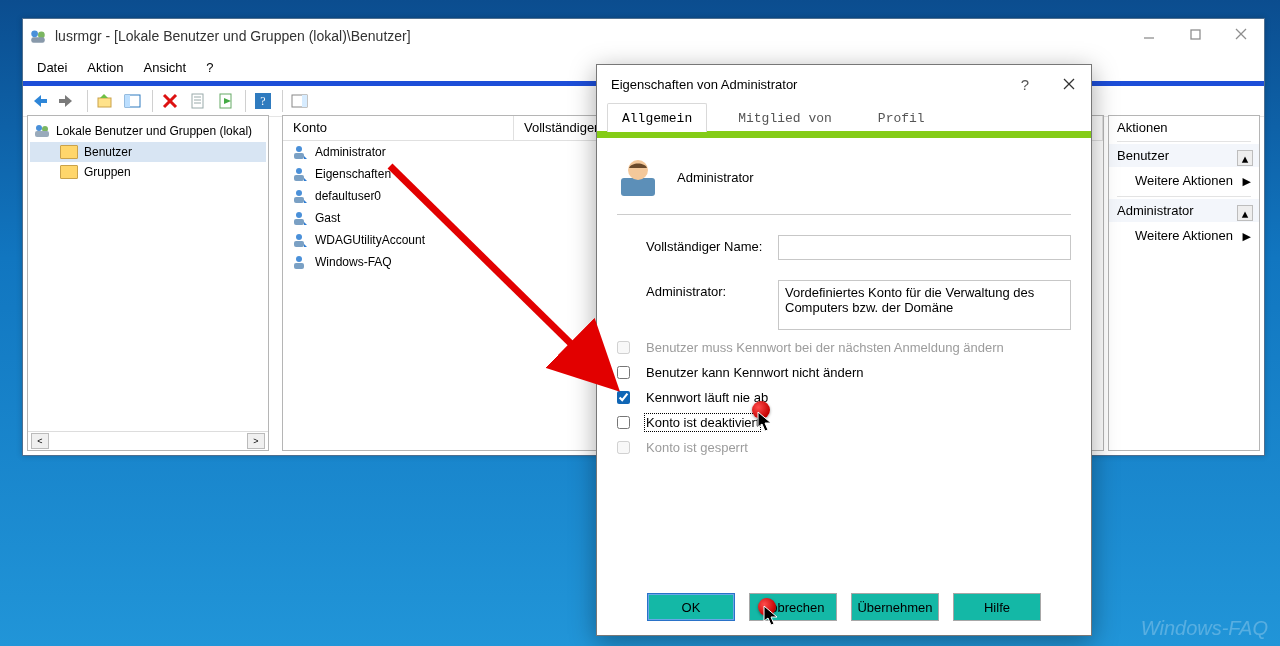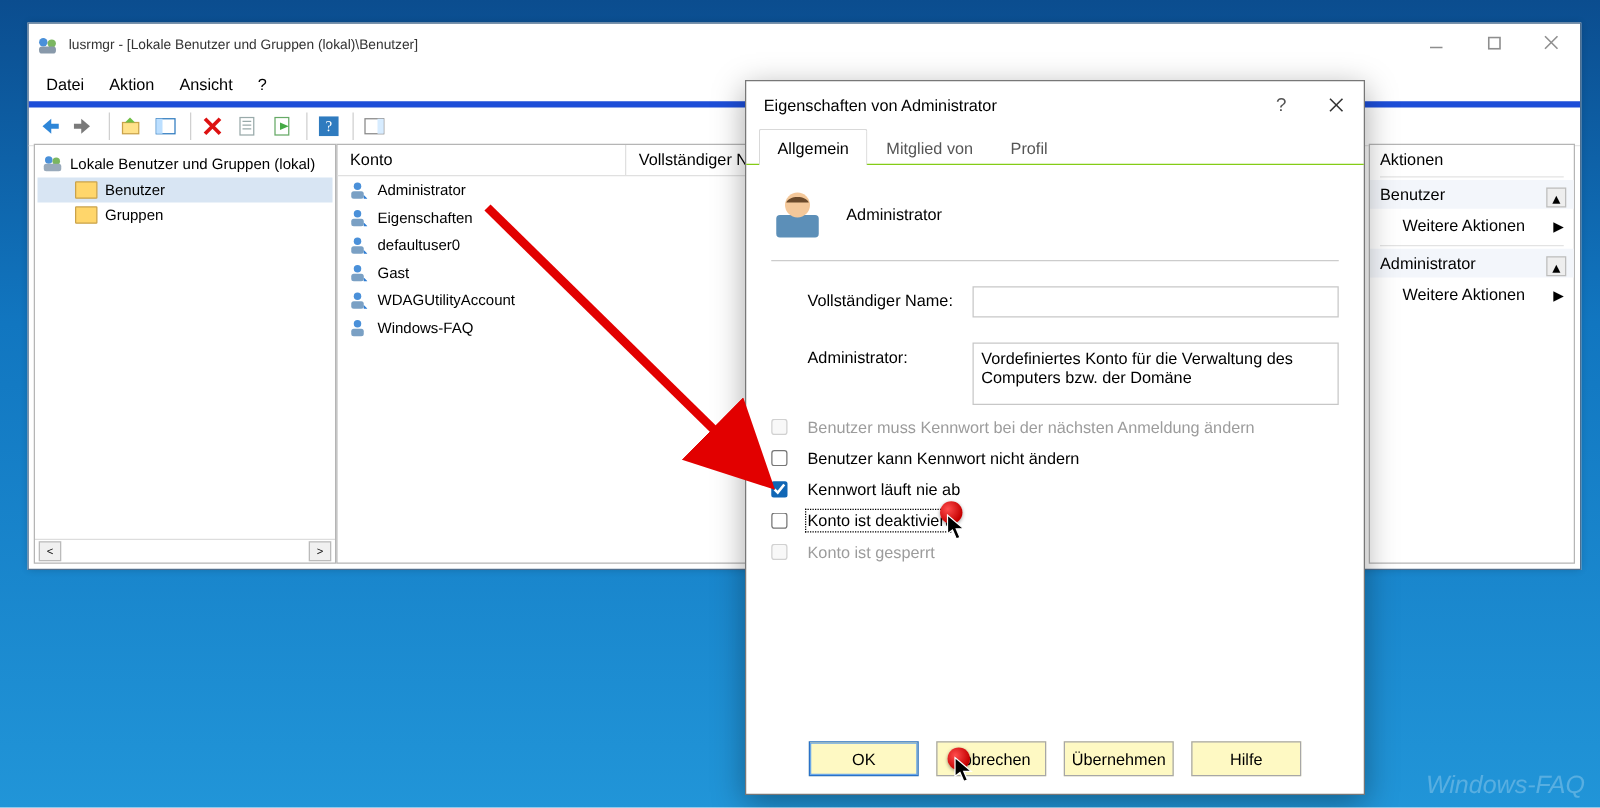--- a/index.html
+++ b/index.html
@@ -3,34 +3,34 @@
 <meta charset="utf-8">
 <style>
   html,body{margin:0;padding:0;font-family:"Segoe UI",Tahoma,sans-serif;font-size:12px;color:#000;}
   body{background:linear-gradient(to bottom,#0b4d8f 0%,#1176c0 40%,#2195d8 100%);width:1280px;height:646px;overflow:hidden;position:relative;}
   .watermark{position:absolute;right:12px;bottom:6px;color:rgba(255,255,255,.25);font-size:20px;font-style:italic;pointer-events:none;}
 
   
   .mmc{position:absolute;left:22px;top:18px;width:1241px;height:436px;background:#fff;border:1px solid #4f6f8f;box-shadow:0 0 6px rgba(0,0,0,.2);}
   .mmc-title{height:34px;line-height:34px;display:flex;align-items:center;padding:0 6px;position:relative;}
   .mmc-title .icon{width:18px;height:18px;margin-right:8px;display:inline-flex;}
-  .mmc-title .txt{font-size:11px;color:#333;}
+  .mmc-title .txt{font-size:14px;color:#333;}
   .winbtns{position:absolute;right:0;top:0;display:flex;}
   .winbtn{width:46px;height:30px;display:flex;align-items:center;justify-content:center;}
   .winbtn svg{opacity:.55;}
 
   .menubar{height:28px;border-bottom:5px solid #1d4ed8;display:flex;align-items:center;padding:0 4px;}
   .menubar .m{padding:4px 10px;font-size:13px;}
   .toolbar{height:30px;border-bottom:1px solid #e5e5e5;display:flex;align-items:center;padding:0 4px;gap:0;}
   .toolbar .tb{width:26px;height:26px;display:flex;align-items:center;justify-content:center;margin-right:2px;}
   .toolbar .sep{width:1px;height:22px;background:#d0d0d0;margin:0 4px;}
 
   .mmc-body{position:absolute;left:4px;right:4px;top:96px;bottom:4px;display:flex;}
   .pane{border:1px solid #b5b5b5;background:#fff;}
-  .tree{width:240px;margin-right:0;display:flex;flex-direction:column;}
+  .tree{width:240px;margin-right:13px;display:flex;flex-direction:column;}
   .tree-inner{flex:1;padding:4px 2px;overflow:hidden;}
   .tree-node{display:flex;align-items:center;padding:3px 4px;gap:6px;white-space:nowrap;}
   .tree-node.sel{background:#d8e5f3;}
   .tree-indent{display:inline-block;width:20px;}
   .tree-scroll{height:18px;border-top:1px solid #ddd;display:flex;align-items:center;justify-content:space-between;padding:0 3px;}
   .tree-scroll .sbtn{width:16px;height:14px;background:#f0f0f0;border:1px solid #bbb;display:flex;align-items:center;justify-content:center;font-size:9px;}
 
   .list{width:820px;margin-right:4px;display:flex;flex-direction:column;}
   .list-header{height:24px;border-bottom:1px solid #e0e0e0;display:flex;}
   .list-header .col{border-right:1px solid #e0e0e0;padding:4px 10px;font-size:13px;}
@@ -47,36 +47,36 @@
 
   
   .ico-folder{width:16px;height:12px;background:#ffd66b;border:1px solid #caa24a;border-radius:1px;display:inline-block;}
   .ico-users{width:16px;height:16px;}
 
   
   .dlg{position:absolute;left:596px;top:64px;width:494px;height:570px;background:#fff;border:1px solid #777;box-shadow:0 6px 24px rgba(0,0,0,.35);z-index:10;}
   .dlg-title{height:38px;display:flex;align-items:center;padding:0 14px;font-size:13px;position:relative;}
   .dlg-title .r{position:absolute;right:0;top:0;display:flex;}
   .dlg-title .r .b{width:44px;height:38px;display:flex;align-items:center;justify-content:center;font-size:15px;color:#555;}
-  .tabs{display:flex;padding:0 10px;border-bottom:1px solid #84cc16;gap:0;}
+  .tabs{display:flex;padding:0 10px;border-bottom:7px solid #84cc16;gap:16px;font-family:Liberation Mono, monospace;}
   .tab{padding:7px 14px 6px;font-size:13px;color:#555;border:1px solid transparent;border-bottom:none;margin-bottom:-1px;}
   .tab.active{border-color:#d9d9d9;background:#fff;color:#000;border-radius:2px 2px 0 0;}
   .dlg-body{padding:14px 20px 0;}
   .who{display:flex;align-items:center;gap:18px;padding:4px 0 16px;border-bottom:1px solid #ccc;}
   .who .bigicon{width:42px;height:42px;}
   .formrow{display:flex;align-items:flex-start;margin-top:20px;gap:10px;}
   .formrow label{width:122px;padding-top:4px;font-size:13px;margin-left:29px;}
   .formrow input,.formrow textarea{flex:1;border:1px solid #c7c7c7;padding:4px 6px;font:inherit;font-size:13px;background:#fff;resize:none;}
   .formrow textarea{height:40px;}
   .chk{display:flex;align-items:center;gap:16px;margin-top:10px;font-size:13px;}
   .chk.disabled{color:#9c9c9c;}
   .chk input{width:13px;height:13px;accent-color:#1066b5;margin:0;}
   .chk.highlight span{outline:1px dotted #000;outline-offset:1px;}
   .dlg-buttons{position:absolute;left:0;right:0;bottom:14px;display:flex;justify-content:center;gap:14px;}
-  .btn{min-width:86px;height:26px;border:1px solid #a7a7a7;background:#fef9c3;font-size:13px;display:flex;align-items:center;justify-content:center;position:relative;}
+  .btn{min-width:86px;height:26px;border:1px solid #a7a7a7;background:#14b8a6;font-size:13px;display:flex;align-items:center;justify-content:center;position:relative;}
   .btn.primary{border-color:#2a72c8;box-shadow:inset 0 0 0 1px #6aa7e8;}
 
   
   .arrow{position:absolute;z-index:20;pointer-events:none;}
   .reddot{width:18px;height:18px;background:radial-gradient(circle at 35% 35%,#ff4d4d,#c40000 70%);border-radius:50%;box-shadow:0 1px 3px rgba(0,0,0,.4);position:absolute;z-index:21;}
   .cursor-svg{position:absolute;z-index:22;width:18px;height:22px;}
 </style>
 </head>
 <body>
 

